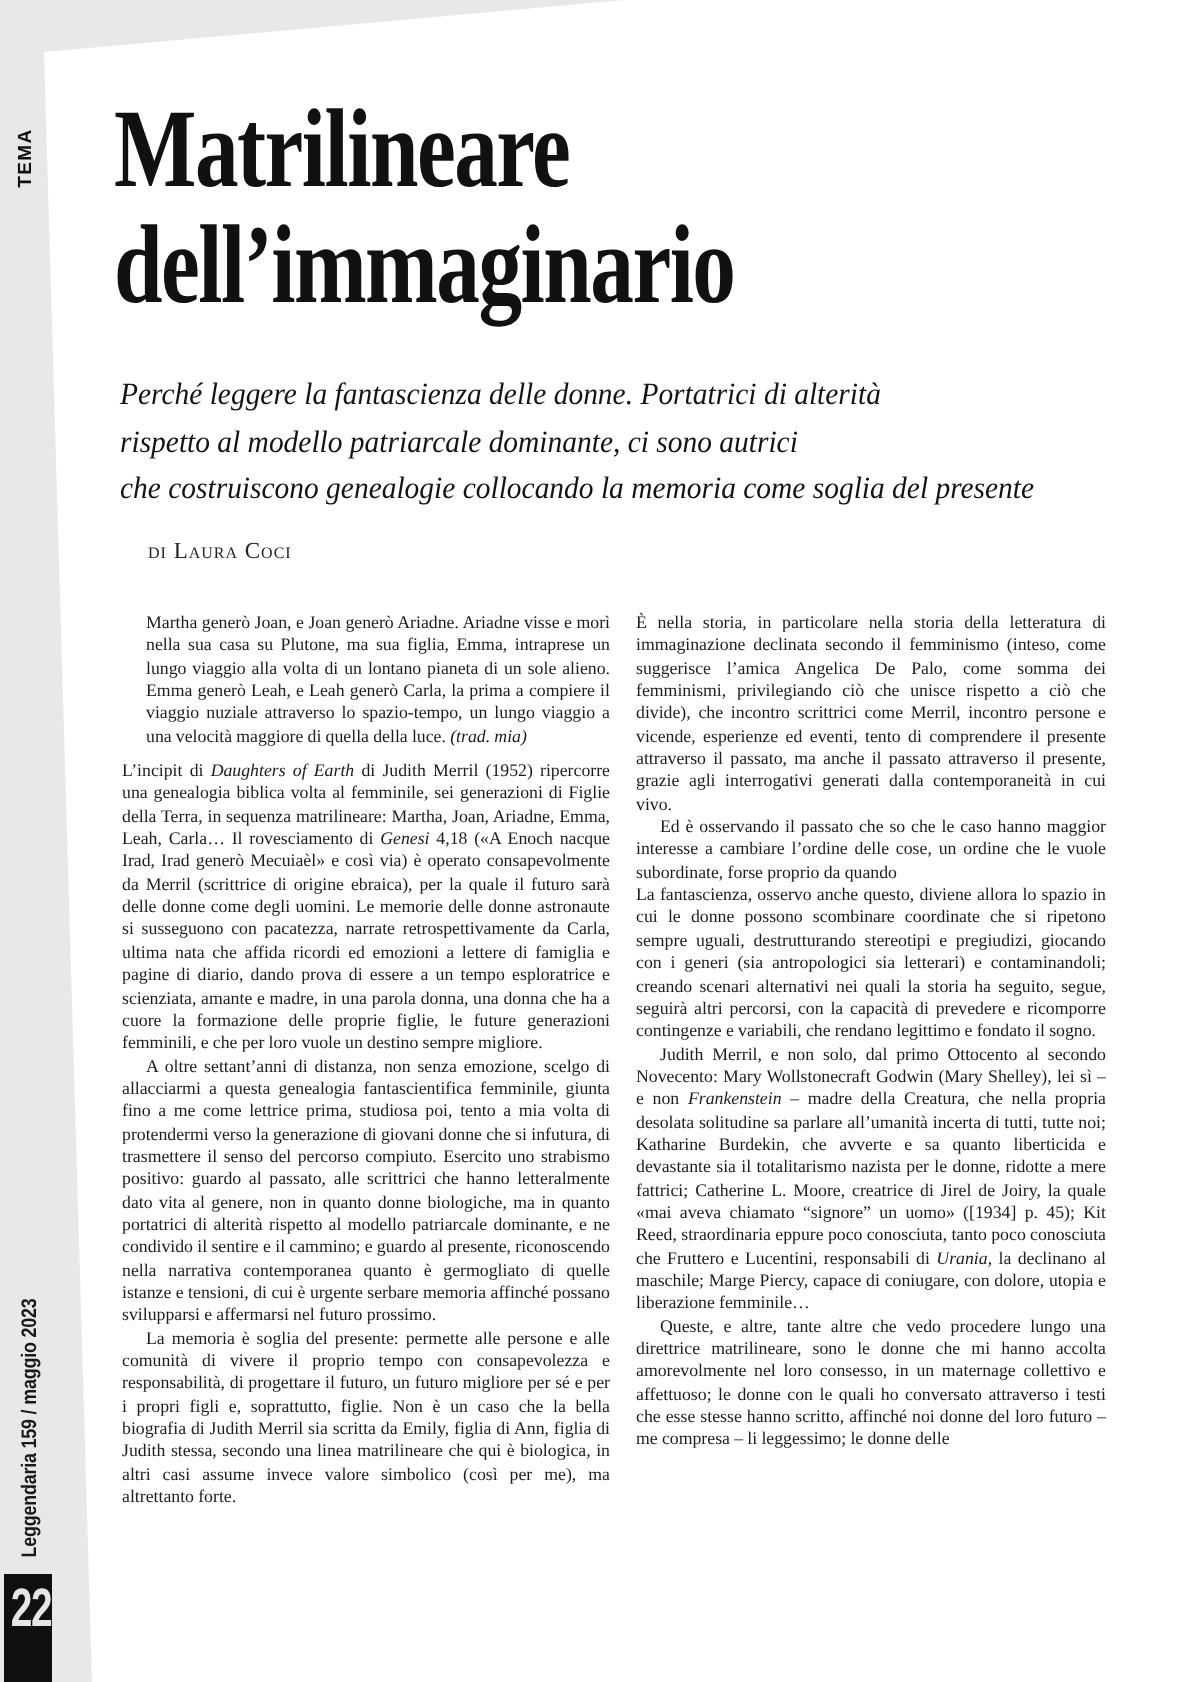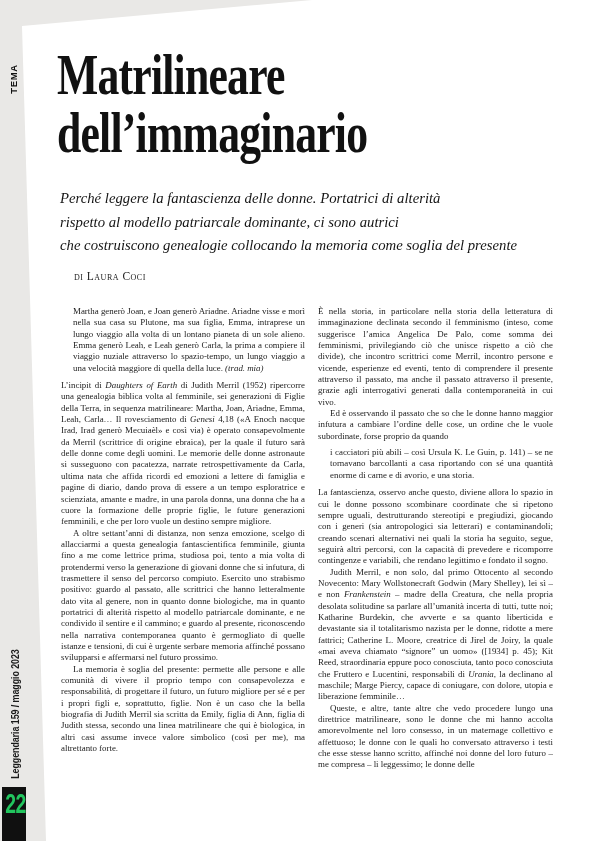--- a/index.html
+++ b/index.html
@@ -21,21 +21,21 @@
     font-size:9.5px;letter-spacing:.7px;color:#111;white-space:nowrap;
   }
   .issue{
     position:absolute;left:15px;top:714px;
     transform:translate(-50%,-50%) rotate(-90deg) scaleX(.85);
     font-family:"Liberation Sans",sans-serif;font-weight:bold;
     font-size:10.5px;letter-spacing:-.1px;color:#1a1a1a;white-space:nowrap;
   }
   .pagebox{
     position:absolute;left:2px;top:787px;width:24px;height:54px;
-    background:var(--box,#101010);color:#22c55e;overflow:hidden;
+    background:var(--box,#101010);color:#e5e5e5;overflow:hidden;
   }
   .pagebox .num{
     font-family:"Liberation Sans",sans-serif;font-weight:bold;
     font-size:27px;line-height:27px;text-align:center;margin-top:4px;
     transform:scaleX(.72);transform-origin:center top;letter-spacing:-1px;
   }
   .title{
     position:absolute;left:57px;top:46px;color:#111;
     font-weight:bold;font-size:56px;line-height:58px;letter-spacing:-1px;
     transform:scaleX(.78);transform-origin:left top;
@@ -93,19 +93,18 @@
 
 <div class="columns">
   <div class="col col-left">
       <div class="block quote"><span>Martha generò Joan, e Joan generò Ariadne. Ariadne visse e morì nella sua casa su Plutone, ma sua figlia, Emma, intraprese un lungo viaggio alla volta di un lontano pianeta di un sole alieno. Emma generò Leah, e Leah generò Carla, la prima a compiere il viaggio nuziale attraverso lo spazio-tempo, un lungo viaggio a una velocità maggiore di quella della luce. </span><em>(trad. mia)</em></div>
       <div class="block para"><span>L’incipit di </span><em>Daughters of Earth</em><span> di Judith Merril (1952) ripercorre una genealogia biblica volta al femminile, sei generazioni di Figlie della Terra, in sequenza matrilineare: Martha, Joan, Ariadne, Emma, Leah, Carla… Il rovesciamento di </span><em>Genesi</em><span> 4,18 («A Enoch nacque Irad, Irad generò Mecuiaèl» e così via) è operato consapevolmente da Merril (scrittrice di origine ebraica), per la quale il futuro sarà delle donne come degli uomini. Le memorie delle donne astronaute si susseguono con pacatezza, narrate retrospettivamente da Carla, ultima nata che affida ricordi ed emozioni a lettere di famiglia e pagine di diario, dando prova di essere a un tempo esploratrice e scienziata, amante e madre, in una parola donna, una donna che ha a cuore la formazione delle proprie figlie, le future generazioni femminili, e che per loro vuole un destino sempre migliore.</span></div>
       <div class="block para indent"><span>A oltre settant’anni di distanza, non senza emozione, scelgo di allacciarmi a questa genealogia fantascientifica femminile, giunta fino a me come lettrice prima, studiosa poi, tento a mia volta di protendermi verso la generazione di giovani donne che si infutura, di trasmettere il senso del percorso compiuto. Esercito uno strabismo positivo: guardo al passato, alle scrittrici che hanno letteralmente dato vita al genere, non in quanto donne biologiche, ma in quanto portatrici di alterità rispetto al modello patriarcale dominante, e ne condivido il sentire e il cammino; e guardo al presente, riconoscendo nella narrativa contemporanea quanto è germogliato di quelle istanze e tensioni, di cui è urgente serbare memoria affinché possano svilupparsi e affermarsi nel futuro prossimo.</span></div>
       <div class="block para indent"><span>La memoria è soglia del presente: permette alle persone e alle comunità di vivere il proprio tempo con consapevolezza e responsabilità, di progettare il futuro, un futuro migliore per sé e per i propri figli e, soprattutto, figlie. Non è un caso che la bella biografia di Judith Merril sia scritta da Emily, figlia di Ann, figlia di Judith stessa, secondo una linea matrilineare che qui è biologica, in altri casi assume invece valore simbolico (così per me), ma altrettanto forte.</span></div>
     </div>
   <div class="col col-right">
       <div class="block para"><span>È nella storia, in particolare nella storia della letteratura di immaginazione declinata secondo il femminismo (inteso, come suggerisce l’amica Angelica De Palo, come somma dei femminismi, privilegiando ciò che unisce rispetto a ciò che divide), che incontro scrittrici come Merril, incontro persone e vicende, esperienze ed eventi, tento di comprendere il presente attraverso il passato, ma anche il passato attraverso il presente, grazie agli interrogativi generati dalla contemporaneità in cui vivo.</span></div>
-      <div class="block para indent"><span>Ed è osservando il passato che so che le donne hanno maggior infutura a cambiare l’ordine delle cose, un ordine che le vuole subordinate, forse proprio da quando</span></div>
-      <div class="block quote"><span>i cacciatori più abili – così Ursula K. Le Guin, p. 141) – se ne tornavano barcollanti a casa riportando con sé una quantità enorme di carne e di avorio, e una storia.</span></div>
+      <div class="block para indent"><span>Ed è osservando il passato che so che le caso hanno maggior interesse a cambiare l’ordine delle cose, un ordine che le vuole subordinate, forse proprio da quando</span></div>
       <div class="block para"><span>La fantascienza, osservo anche questo, diviene allora lo spazio in cui le donne possono scombinare coordinate che si ripetono sempre uguali, destrutturando stereotipi e pregiudizi, giocando con i generi (sia antropologici sia letterari) e contaminandoli; creando scenari alternativi nei quali la storia ha seguito, segue, seguirà altri percorsi, con la capacità di prevedere e ricomporre contingenze e variabili, che rendano legittimo e fondato il sogno.</span></div>
       <div class="block para indent"><span>Judith Merril, e non solo, dal primo Ottocento al secondo Novecento: Mary Wollstonecraft Godwin (Mary Shelley), lei sì – e non </span><em>Frankenstein</em><span> – madre della Creatura, che nella propria desolata solitudine sa parlare all’umanità incerta di tutti, tutte noi; Katharine Burdekin, che avverte e sa quanto liberticida e devastante sia il totalitarismo nazista per le donne, ridotte a mere fattrici; Catherine L. Moore, creatrice di Jirel de Joiry, la quale «mai aveva chiamato “signore” un uomo» ([1934] p. 45); Kit Reed, straordinaria eppure poco conosciuta, tanto poco conosciuta che Fruttero e Lucentini, responsabili di </span><em>Urania</em><span>, la declinano al maschile; Marge Piercy, capace di coniugare, con dolore, utopia e liberazione femminile…</span></div>
       <div class="block para indent"><span>Queste, e altre, tante altre che vedo procedere lungo una direttrice matrilineare, sono le donne che mi hanno accolta amorevolmente nel loro consesso, in un maternage collettivo e affettuoso; le donne con le quali ho conversato attraverso i testi che esse stesse hanno scritto, affinché noi donne del loro futuro – me compresa – li leggessimo; le donne delle</span></div>
     </div>
 </div>
 
 </body></html>

